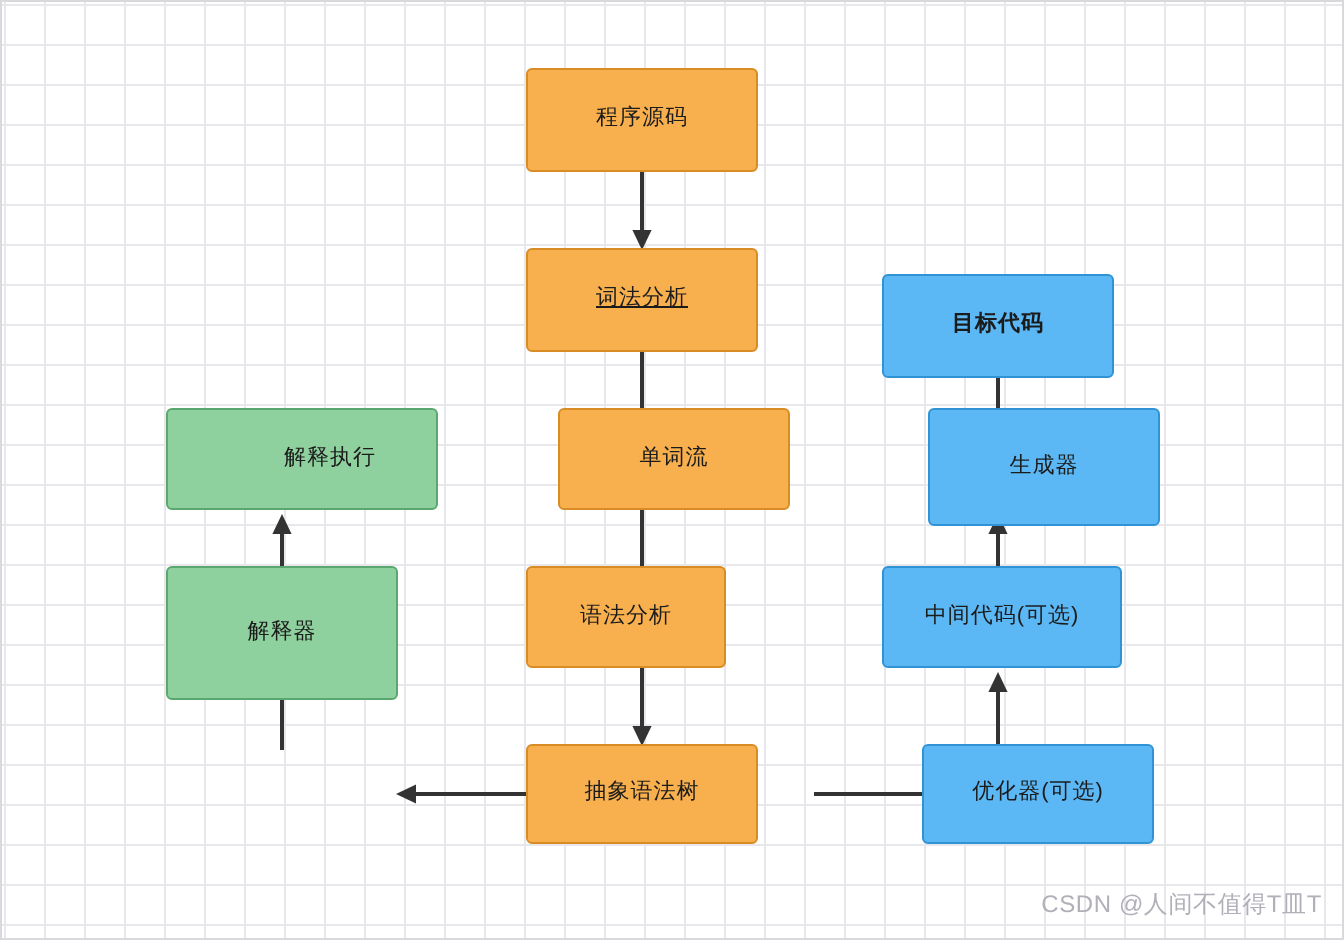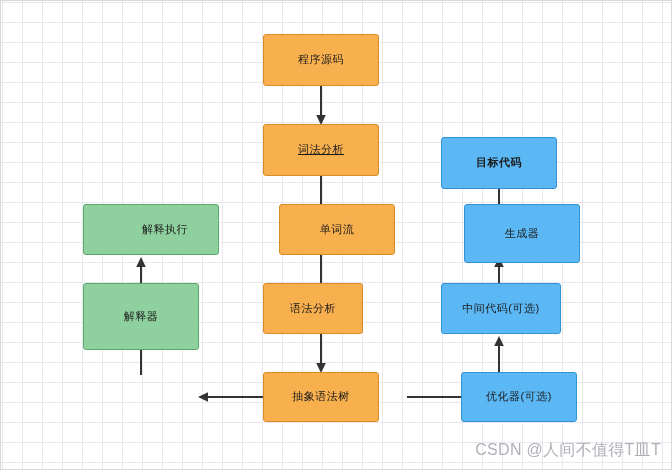--- a/index.html
+++ b/index.html
@@ -55,21 +55,21 @@
     position: absolute;
   }
   .arrow svg {
     display: block;
     overflow: visible;
   }
   .watermark {
     position: absolute;
     right: 10px;
     bottom: 8px;
-    font-size: 16px;
+    font-size: 12px;
     color: #b0b0b8;
     letter-spacing: 0.3px;
     white-space: nowrap;
   }
 </style>
 </head>
 <body>
 
 <div id="canvas">
 

